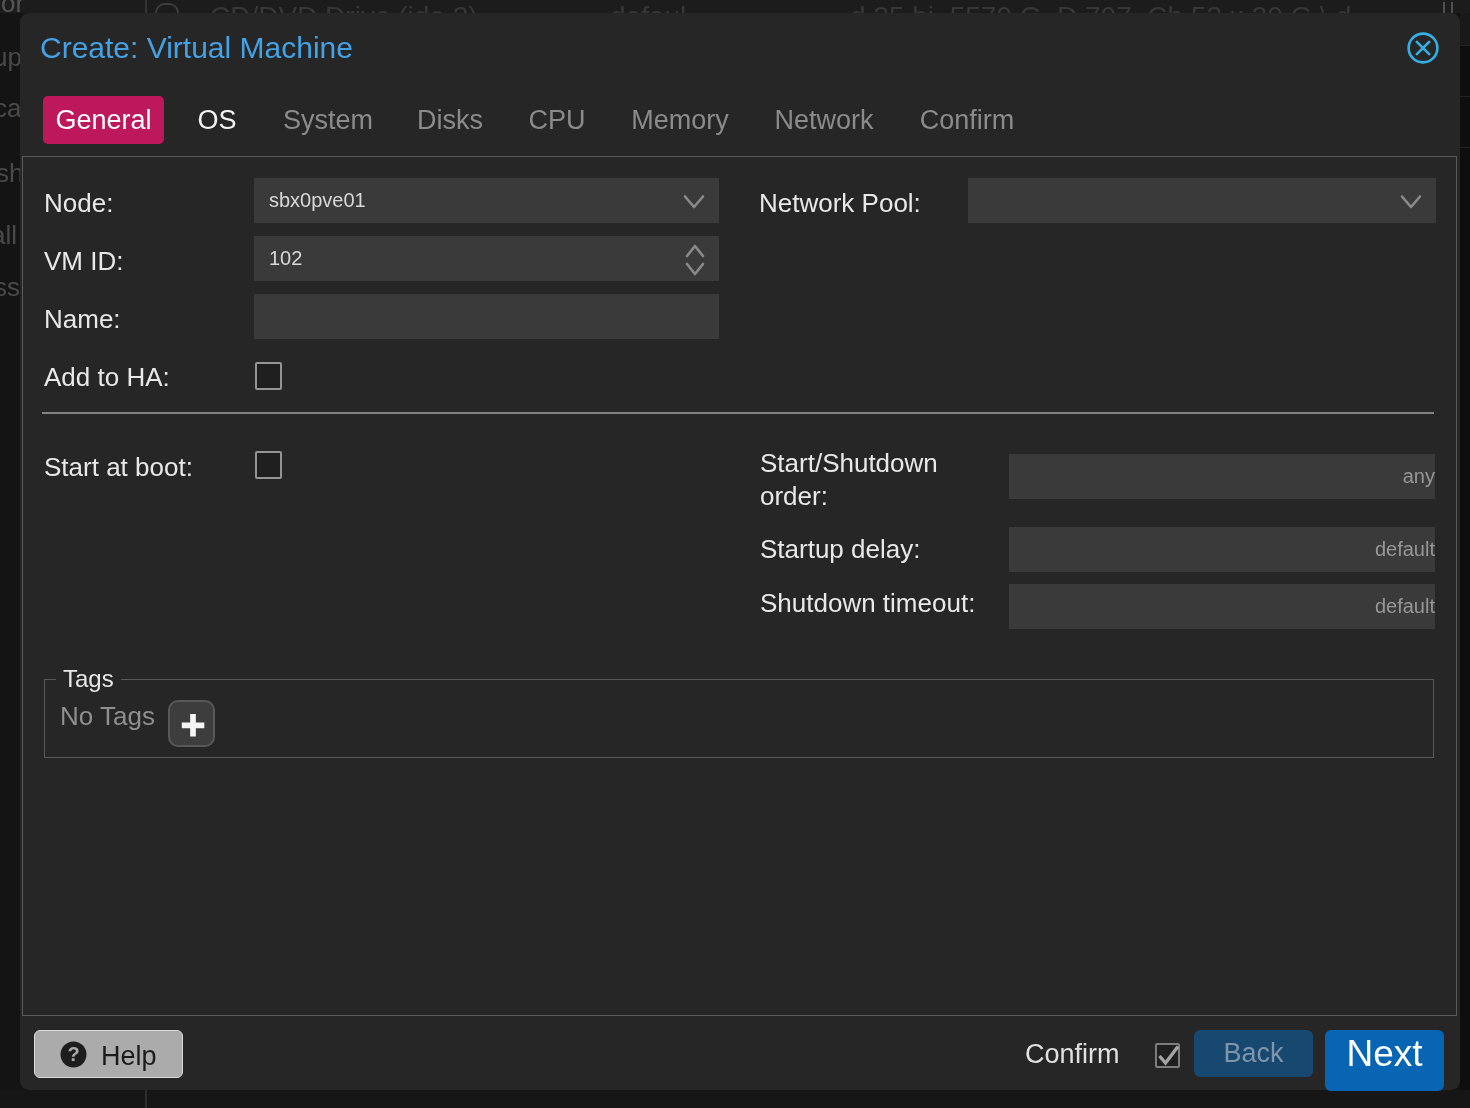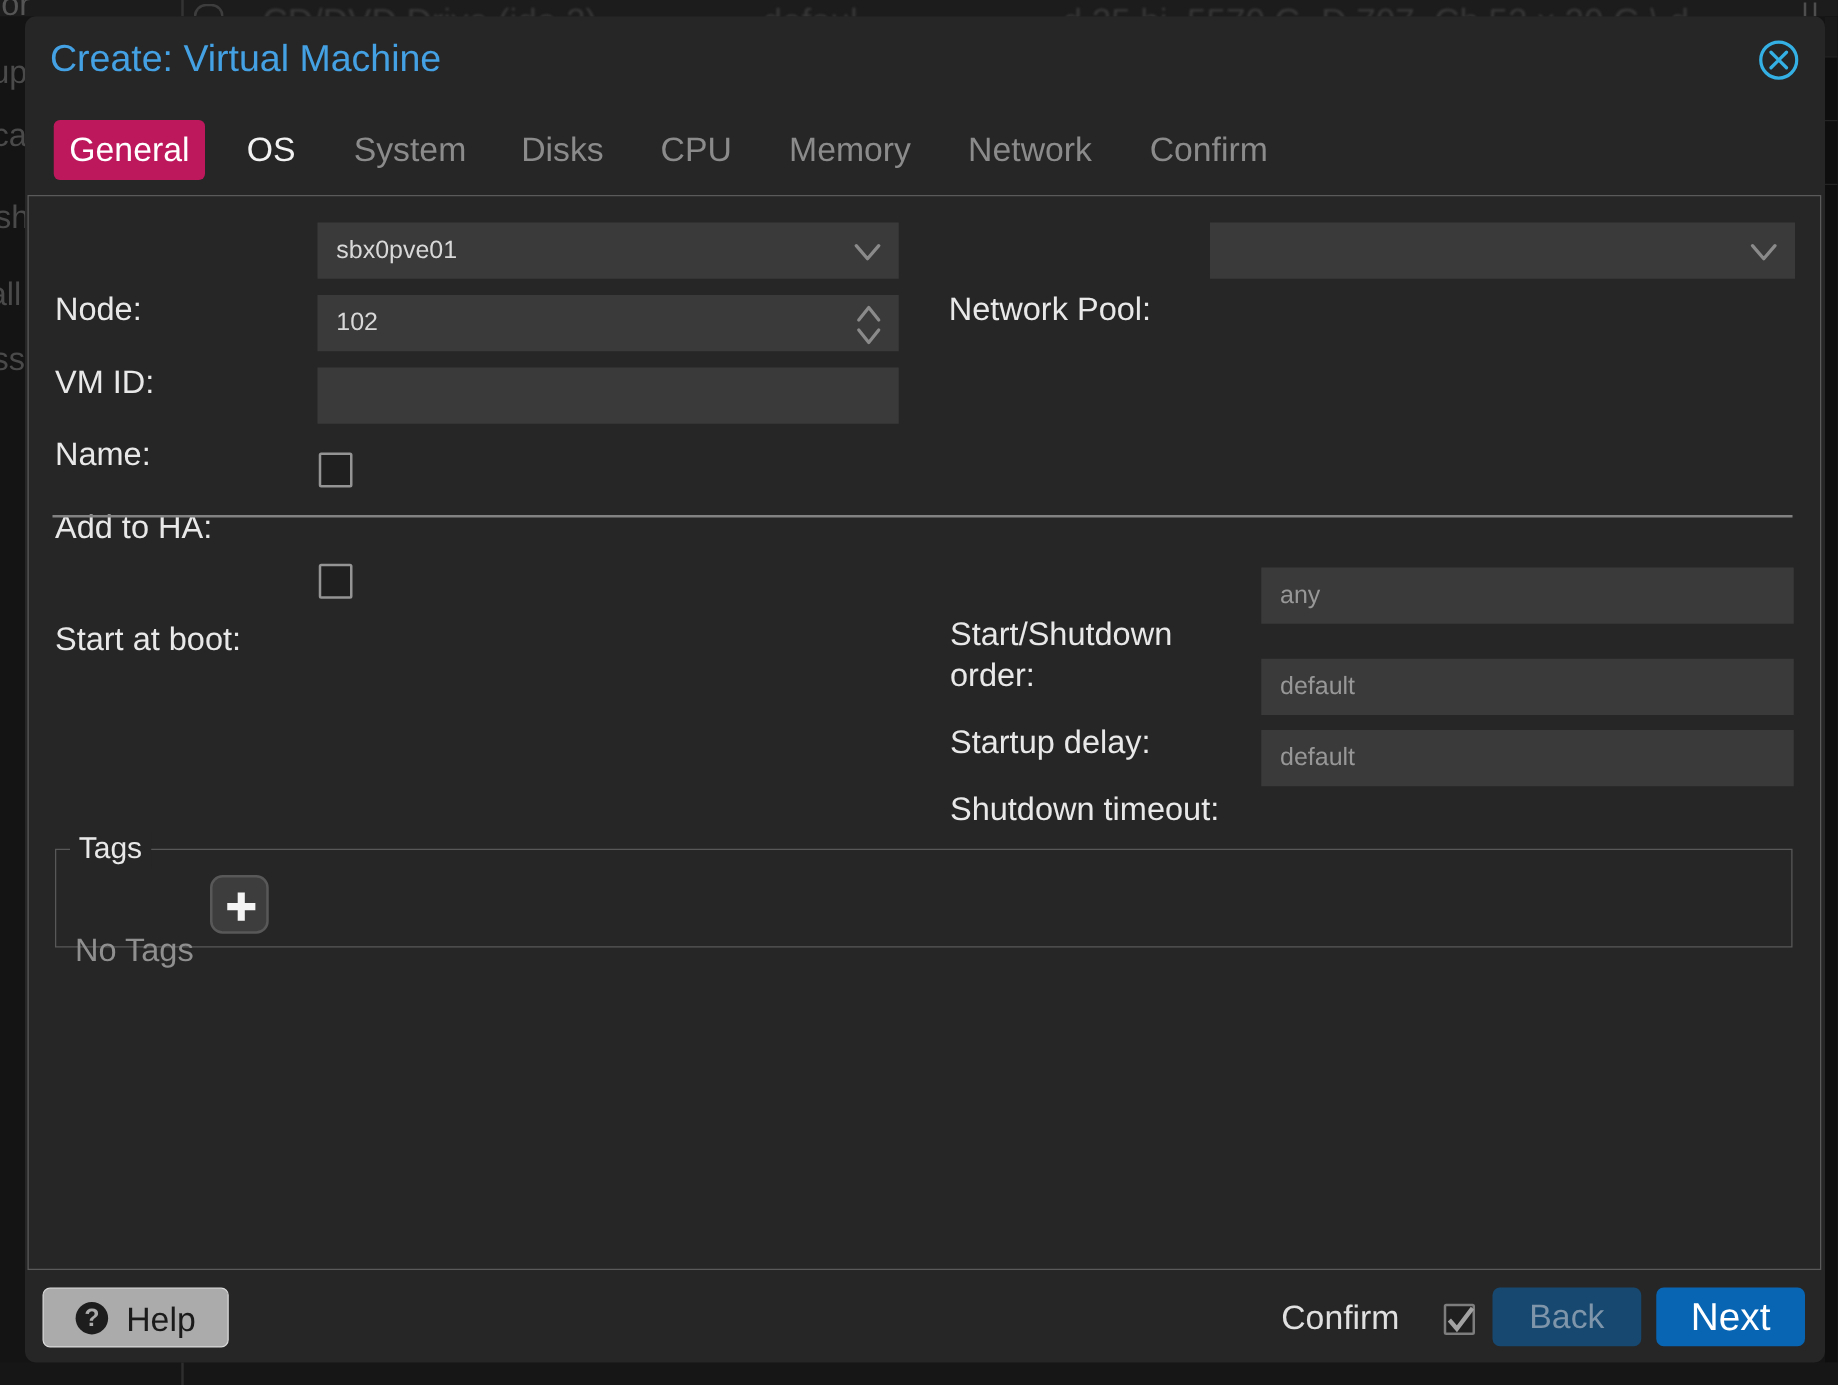--- a/index.html
+++ b/index.html
@@ -4,24 +4,24 @@
 <style>
   * { margin:0; padding:0; box-sizing:border-box; }
   html,body { width:1470px; height:1108px; overflow:hidden; background:#141414;
     font-family:"Liberation Sans", sans-serif; }
   .a { position:absolute; }
   .bgtxt { position:absolute; color:#4a4a4a; font-size:26px; line-height:26px; white-space:nowrap; }
   #modal { position:absolute; left:20px; top:13px; width:1440px; height:1077px;
     background:#262626; border-radius:9px; }
   .tab { position:absolute; top:96px; height:48px; line-height:48px; font-size:27px;
     color:#8b8b8b; text-align:center; width:160px; }
-  .lbl { position:absolute; color:#e8e8e8; font-size:26px; line-height:30px; white-space:nowrap;margin-top:44px; }
+  .lbl { position:absolute; color:#e8e8e8; font-size:26px; line-height:30px; white-space:nowrap; }
   .field { position:absolute; background:#3a3a3a; color:#d8d8d8; font-size:20px;
     line-height:45px; height:45px; padding-left:15px; white-space:nowrap; }
-  .ph { color:#979797; }
+  .ph { color:#979797;text-align:right; }
   .cb { position:absolute; width:27px; height:28px; border:2px solid #949494; border-radius:2px; background:#1f1f1f; }
   .btn { position:absolute; border-radius:6px; font-size:26px; text-align:center; }
 </style>
 </head>
 <body>
 
 <div class="a" style="left:0;top:0;width:1470px;height:13px;background:#1c1c1c;"></div>
 <div class="bgtxt" style="left:1px; top:-10px; color:#555;">or</div>
 <div class="bgtxt" style="left:-7px; top:44px;">up</div>
 <div class="bgtxt" style="left:-6px; top:95px;">ca</div>
@@ -116,13 +116,13 @@
     <text x="13.5" y="20" text-anchor="middle" font-size="20" font-weight="bold" fill="#ababab" font-family="Liberation Sans, sans-serif">?</text>
   </svg>
   <span class="a" style="left:66px; top:0; line-height:51px;">Help</span>
 </div>
 <div class="a" style="left:1025px; top:1039px; color:#e0e0e0; font-size:27px; line-height:30px;">Confirm</div>
 <div class="cb" style="left:1155px; top:1043px; width:25px; height:25px; border-color:#7d7d7d;"></div>
 <svg class="a" style="left:1155px; top:1043px;" width="26" height="25" viewBox="0 0 26 25">
   <path d="M4.5 13 L10.5 20 L23 3.5" fill="none" stroke="#a2a2a2" stroke-width="3.4"></path>
 </svg>
 <div class="btn" style="left:1194px; top:1030px; width:119px; height:47px; background:#17486f; color:#7e95aa; line-height:47px; font-size:27px;">Back</div>
-<div class="btn" style="left:1325px; top:1030px; width:119px; height:47px; background:#0865b3; color:#ffffff; line-height:47px; font-size:31px;">Next</div>
+<div class="btn" style="left:1325px; top:1030px; width:119px; height:61px; background:#0865b3; color:#ffffff; line-height:47px; font-size:37px;">Next</div>
 
 </body></html>

